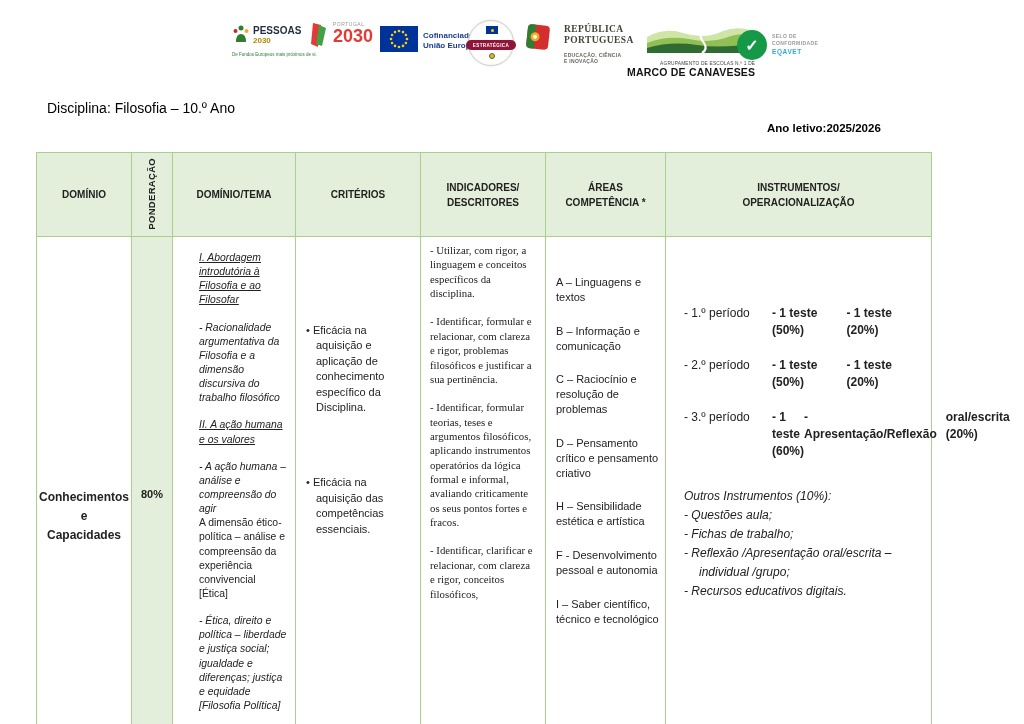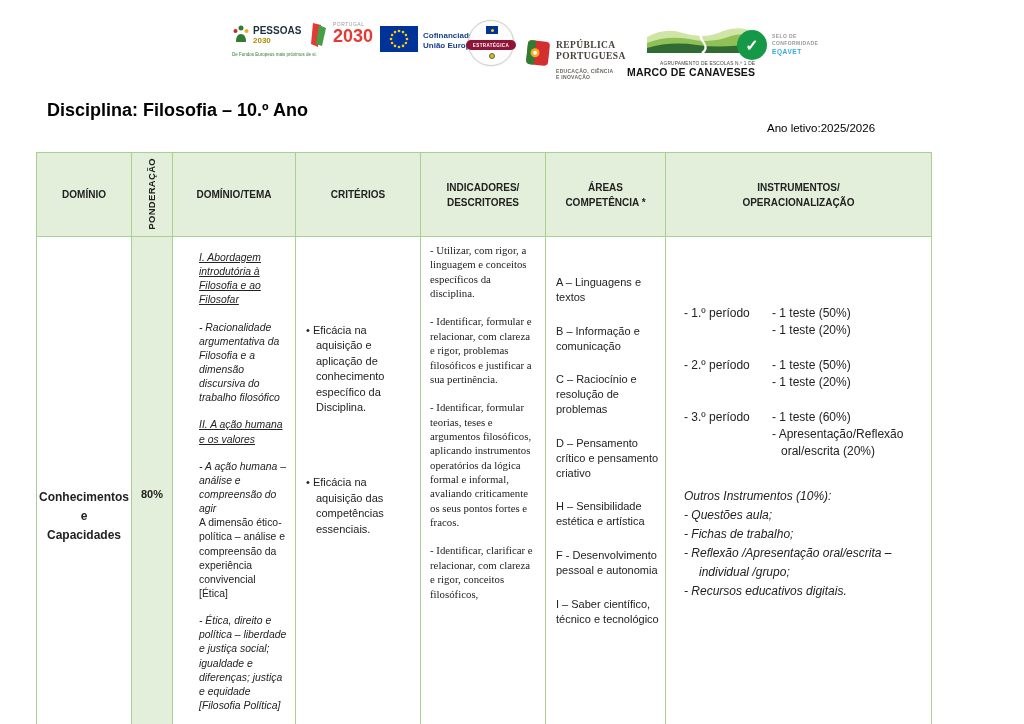--- a/index.html
+++ b/index.html
@@ -33,42 +33,42 @@
     background:#fdfdfd; border:1px solid #d5d0c8; box-shadow:0 0 2px rgba(0,0,0,.15); }
   .badge-flag { position:absolute; left:17px; top:5px; width:12px; height:8px; background:#039; }
   .badge-flag::after { content:""; position:absolute; left:4.5px; top:2.5px; width:3px; height:3px;
     border-radius:50%; background:#fc0; }
   .badge-banner { position:absolute; left:-3px; top:19px; right:-3px; height:10px; background:#8e1537;
     border-radius:5px; display:flex; align-items:center; justify-content:center; }
   .badge-banner-label { font-size:4.5px; font-weight:bold; color:#fff; letter-spacing:.4px; }
   .badge-dot { position:absolute; left:20px; bottom:6px; width:6px; height:6px; border-radius:50%;
     background:#f9a825; border:1px solid #2e7d32; }
 
-  .lg-republica { left:526px; top:24px; gap:6px;margin-top:16px; }
+  .lg-republica { left:526px; top:24px; gap:14px; }
   .rep-txt { display:flex; flex-direction:column; }
   .rep-title { font-family:"Liberation Serif", serif; font-size:9.5px; font-weight:bold;
     color:#474338; letter-spacing:.4px; line-height:1.15; white-space:pre-line; }
   .rep-sub { margin-top:6px; font-size:5px; font-weight:bold; color:#6b675f; letter-spacing:.3px;
     line-height:1.3; white-space:pre-line; }
 
   .lg-school { left:627px; top:24px; flex-direction:column;align-items:flex-end; }
   .school-top { font-size:4.8px; color:#444; letter-spacing:.2px; margin-top:1px; white-space:nowrap; }
   .school-name { font-size:10.5px; font-weight:bold; color:#141414; letter-spacing:.2px; white-space:nowrap; }
 
   .lg-eqavet { left:737px; top:30px; gap:5px; align-items:center; }
   .eqavet-circle { width:30px; height:30px; border-radius:50%; background:#159947; color:#fff;
     display:flex; align-items:center; justify-content:center; font-size:16px; font-weight:bold; }
   .eqavet-txt { display:flex; flex-direction:column; line-height:1.4; }
   .eqavet-selo { font-size:5px; font-weight:bold; color:#9a9a9a; letter-spacing:.4px; white-space:pre-line; }
   .eqavet-name { font-size:6.5px; font-weight:bold; color:#31a8dc; letter-spacing:.6px; }
 
   
   .doc-title { position:absolute; left:44px; top:80px; font-size:15.5px; font-weight:bold; color:#000; }
-  .doc-subtitle { position:absolute; left:47px; top:100px; font-size:18px; font-weight:bold; color:#000; }
-  .doc-year { position:absolute; left:767px; top:122px; font-size:11.5px; font-weight:normal; color:#000; }
+  .doc-subtitle { position:absolute; left:47px; top:100px; font-size:14px; font-weight:normal; color:#000; }
+  .doc-year { position:absolute; left:767px; top:122px; font-size:11.5px; font-weight:bold; color:#000; }
 
   
   table.grid { position:absolute; left:36px; top:152px; width:895px;
     border-collapse:collapse; table-layout:fixed; }
   table.grid th, table.grid td { border:1px solid #a9d08e; }
   table.grid { border:1.5px solid #a9d08e; }
 
   thead th { height:84px; background:#e3efda; font-size:10px; font-weight:bold; color:#222;
     text-align:center; vertical-align:middle; }
   thead th span { white-space:pre-line; line-height:1.5; }
@@ -94,21 +94,21 @@
 
   td.c-ind { padding:6px 8px 0 9px; font-size:10.8px; line-height:1.33; }
   .ind-item { margin-bottom:14px;font-family:Liberation Serif, serif; }
 
   td.c-areas { padding:38px 6px 0 10px; font-size:11px; line-height:1.35; }
   .area-item { margin-bottom:19px; }
 
   td.c-inst { padding:68px 10px 0 18px; font-size:12px; line-height:1.45; }
   .period { display:flex; margin-bottom:17px; }
   .p-label { min-width:88px; flex-shrink:0; }
-  .p-lines { display:flex; flex-direction:column; }
+  .p-lines { display:flex; flex-direction:row;font-weight:bold; }
   .p-line:empty { display:none; }
   .p-line.indent { padding-left:9px; }
   .outros { margin-top:26px; line-height:1.58;font-style:italic; }
   .outros-line.indent { padding-left:15px; }
 </style>
 </head>
 <body>
 
 <div class="page">
 

